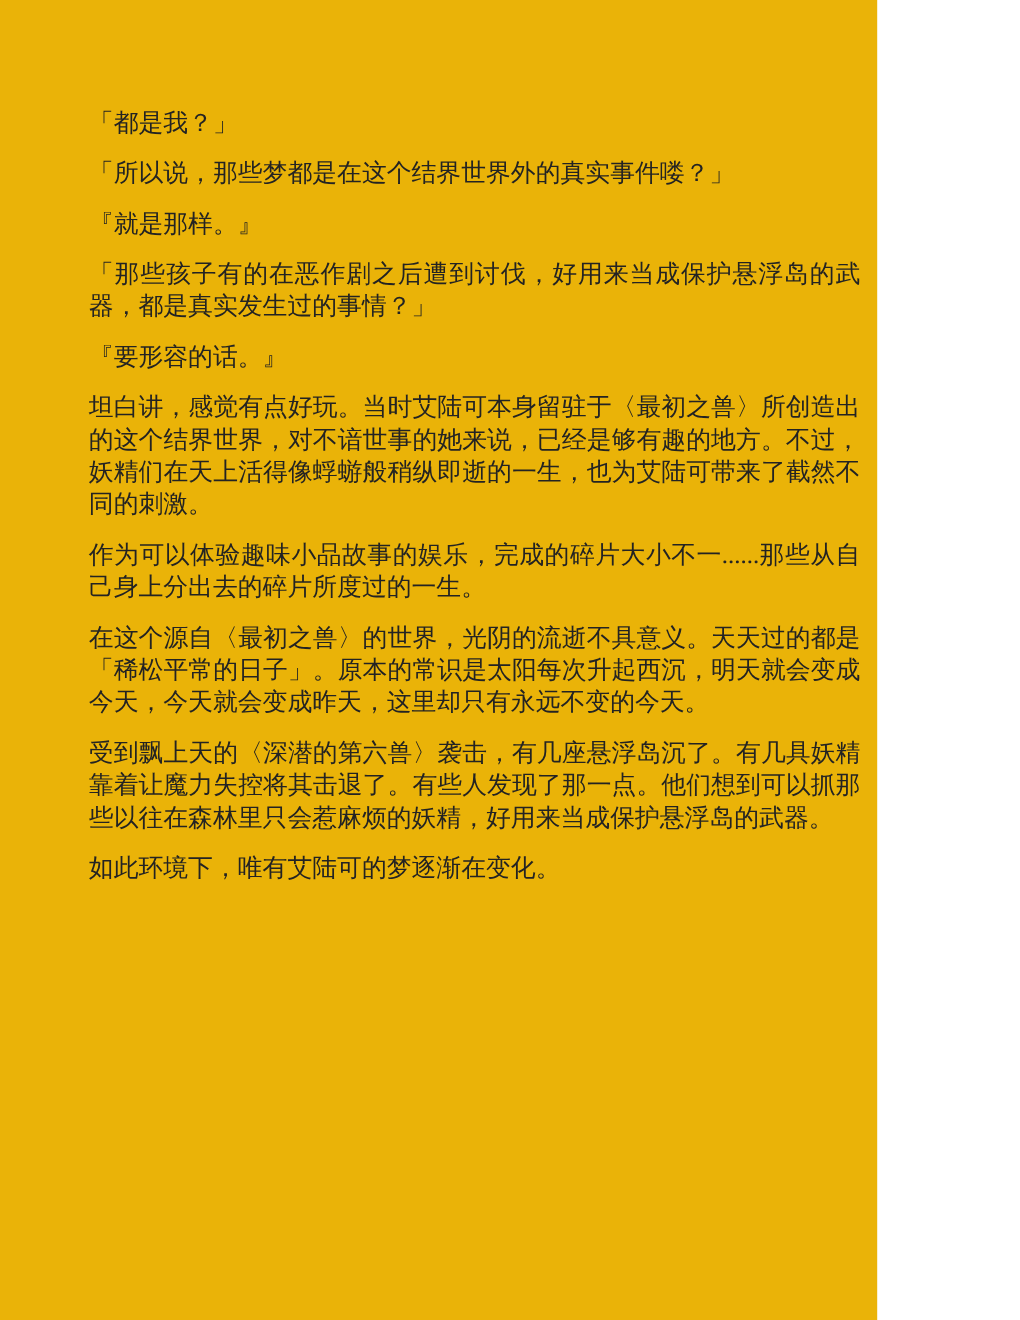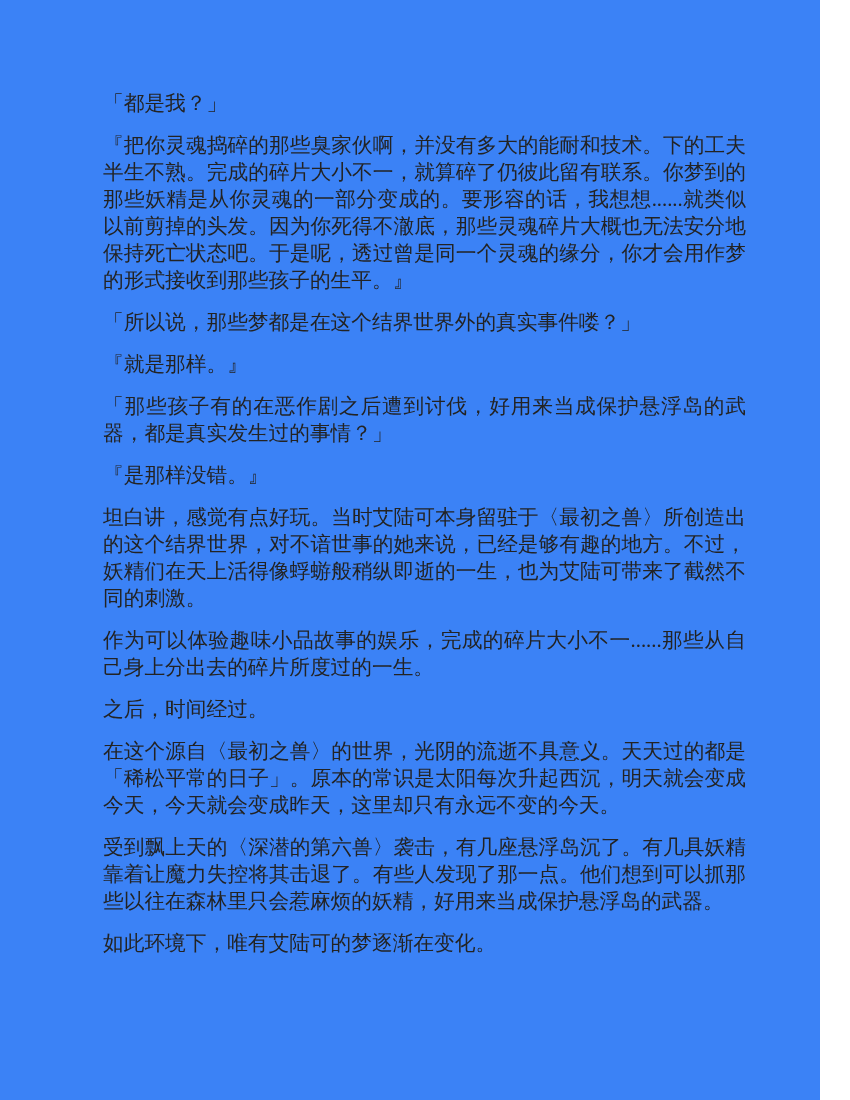--- a/index.html
+++ b/index.html
@@ -7,24 +7,24 @@
     padding: 0;
   }
   body {
     width: 850px;
     height: 1100px;
     background: #ffffff;
     overflow: hidden;
   }
   .book-page {
     box-sizing: border-box;
-    width: 820px;
+    width: 731px;
     height: 1100px;
-    padding: 90px 104px 0 103px;
-    background: #3b82f6;
+    padding: 90px 104px 0 74px;
+    background: #eab308;
   }
   .text-column {
     width: 643px;
   }
   .para {
     margin: 0 0 15px 0;
     font-family: "Liberation Serif", "DejaVu Serif", serif;
     font-size: 20.7px;
     line-height: 27px;
     letter-spacing: 0;
@@ -33,25 +33,23 @@
     word-break: break-all;
     overflow-wrap: break-word;
   }
 </style>
 </head>
 <body style="background: rgb(255, 255, 255);">
 
 <main class="book-page">
   <section class="text-column" style="color: rgb(35, 35, 35);">
       <p class="para">「都是我？」</p>
-      <p class="para">『把你灵魂捣碎的那些臭家伙啊，并没有多大的能耐和技术。下的工夫半生不熟。完成的碎片大小不一，就算碎了仍彼此留有联系。你梦到的那些妖精是从你灵魂的一部分变成的。要形容的话，我想想......就类似以前剪掉的头发。因为你死得不澈底，那些灵魂碎片大概也无法安分地保持死亡状态吧。于是呢，透过曾是同一个灵魂的缘分，你才会用作梦的形式接收到那些孩子的生平。』</p>
       <p class="para">「所以说，那些梦都是在这个结界世界外的真实事件喽？」</p>
       <p class="para">『就是那样。』</p>
       <p class="para">「那些孩子有的在恶作剧之后遭到讨伐，好用来当成保护悬浮岛的武器，都是真实发生过的事情？」</p>
-      <p class="para">『是那样没错。』</p>
+      <p class="para">『要形容的话。』</p>
       <p class="para">坦白讲，感觉有点好玩。当时艾陆可本身留驻于〈最初之兽〉所创造出的这个结界世界，对不谙世事的她来说，已经是够有趣的地方。不过，妖精们在天上活得像蜉蝣般稍纵即逝的一生，也为艾陆可带来了截然不同的刺激。</p>
       <p class="para">作为可以体验趣味小品故事的娱乐，完成的碎片大小不一......那些从自己身上分出去的碎片所度过的一生。</p>
-      <p class="para">之后，时间经过。</p>
       <p class="para">在这个源自〈最初之兽〉的世界，光阴的流逝不具意义。天天过的都是「稀松平常的日子」。原本的常识是太阳每次升起西沉，明天就会变成今天，今天就会变成昨天，这里却只有永远不变的今天。</p>
       <p class="para">受到飘上天的〈深潜的第六兽〉袭击，有几座悬浮岛沉了。有几具妖精靠着让魔力失控将其击退了。有些人发现了那一点。他们想到可以抓那些以往在森林里只会惹麻烦的妖精，好用来当成保护悬浮岛的武器。</p>
       <p class="para">如此环境下，唯有艾陆可的梦逐渐在变化。</p>
     </section>
 </main>
 
 </body></html>

